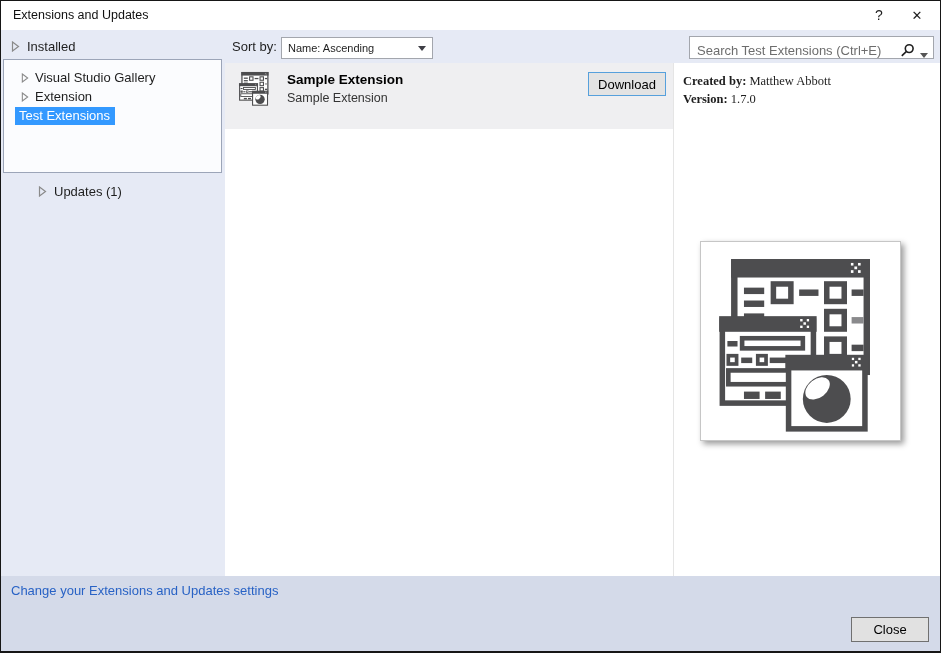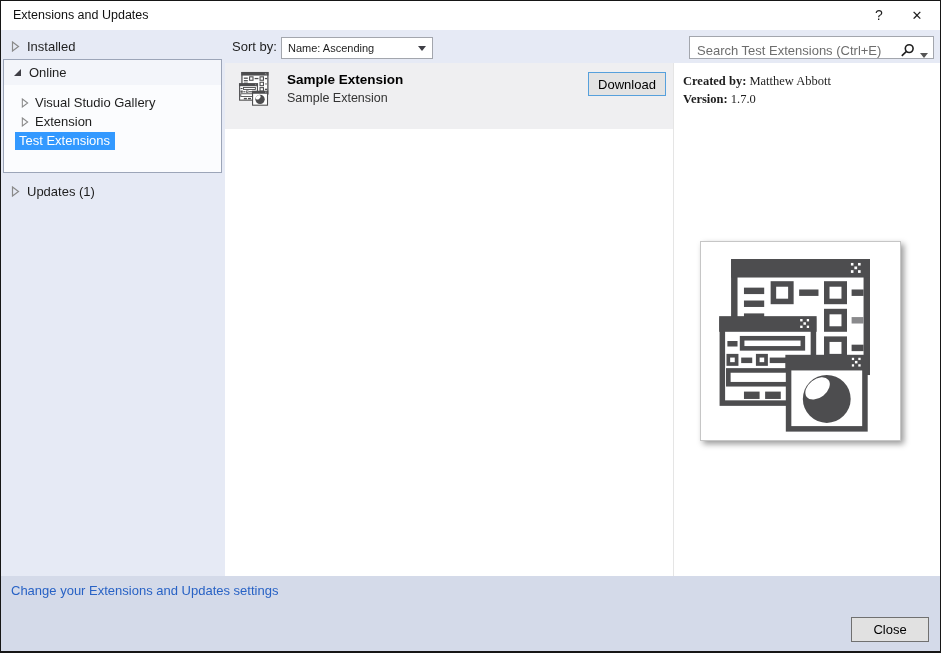--- a/index.html
+++ b/index.html
@@ -116,46 +116,40 @@
 
   <div id="sidebar">
     <div class="side-row" style="top:4px;">
       <svg width="9" height="11" viewBox="0 0 9 11">
           <path d="M1.5 1 L7.5 5.5 L1.5 10 Z" fill="none" stroke="#8A8A8A" stroke-width="1.2"></path>
         </svg>
       <span class="lbl">Installed</span>
     </div>
 
     <div id="online-box">
-      <div id="online-hdr">
-        <svg width="9" height="9" viewBox="0 0 9 9">
-            <path d="M8 1 L8 8 L1 8 Z" fill="#3F3F46"></path>
-          </svg>
-        <span class="lbl">Online</span>
-      </div>
       <div id="online-children">
         <div class="child-row">
           <svg width="8" height="10" viewBox="0 0 9 11">
               <path d="M1.5 1 L7.5 5.5 L1.5 10 Z" fill="none" stroke="#8A8A8A" stroke-width="1.2"></path>
             </svg>
           <span>Visual Studio Gallery</span>
         </div>
         <div class="child-row">
           <svg width="8" height="10" viewBox="0 0 9 11">
               <path d="M1.5 1 L7.5 5.5 L1.5 10 Z" fill="none" stroke="#8A8A8A" stroke-width="1.2"></path>
             </svg>
           <span>Extension</span>
         </div>
         <div class="child-row no-arrow">
           <span class="sel-hl">Test Extensions</span>
         </div>
       </div>
     </div>
 
-    <div class="side-row" style="top:149px;">
+    <div class="side-row" style="top:149px;margin-left:27px;">
       <svg width="9" height="11" viewBox="0 0 9 11">
           <path d="M1.5 1 L7.5 5.5 L1.5 10 Z" fill="none" stroke="#8A8A8A" stroke-width="1.2"></path>
         </svg>
       <span class="lbl">Updates (1)</span>
     </div>
   </div>
 
   <div id="toolbar">
     <span id="sort-label">Sort by:</span>
     <div id="sort-combo">

